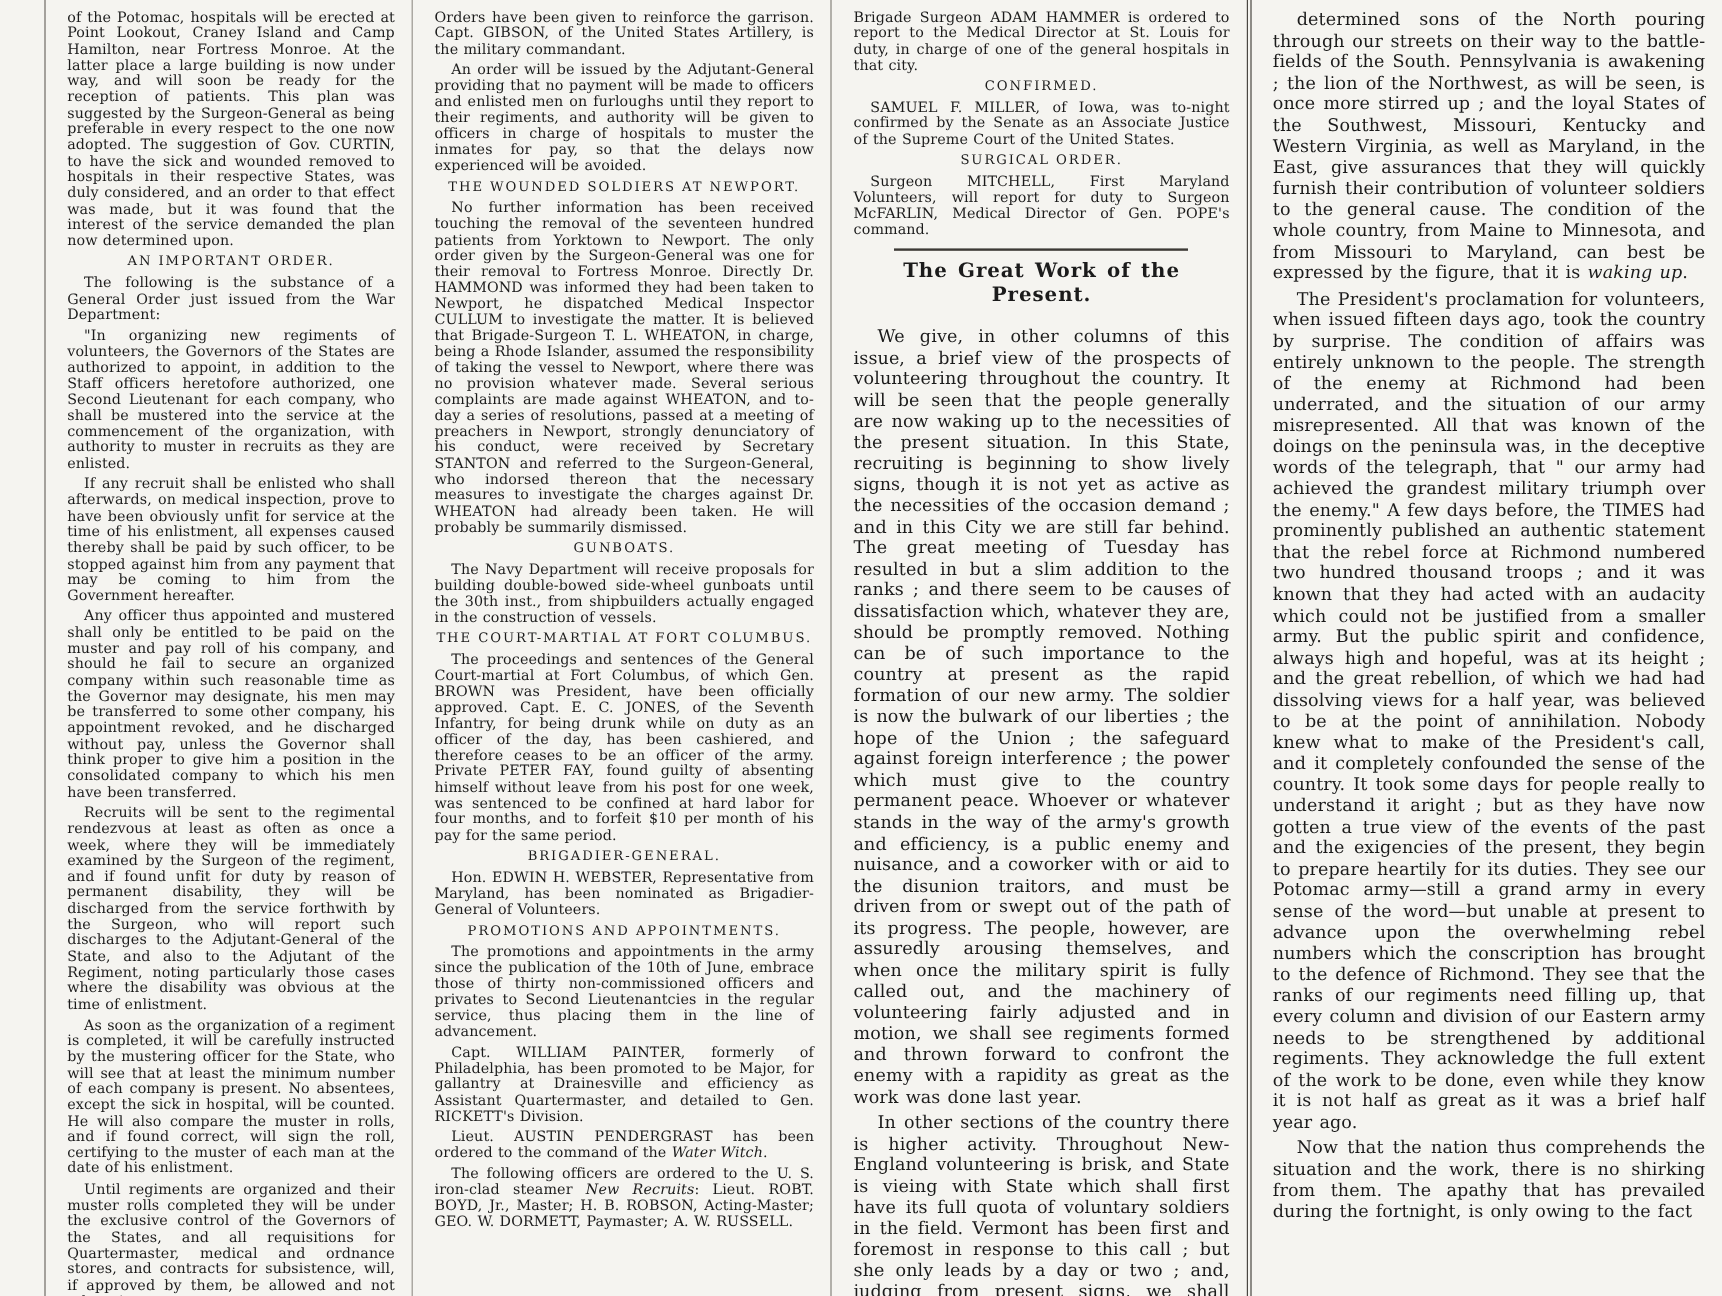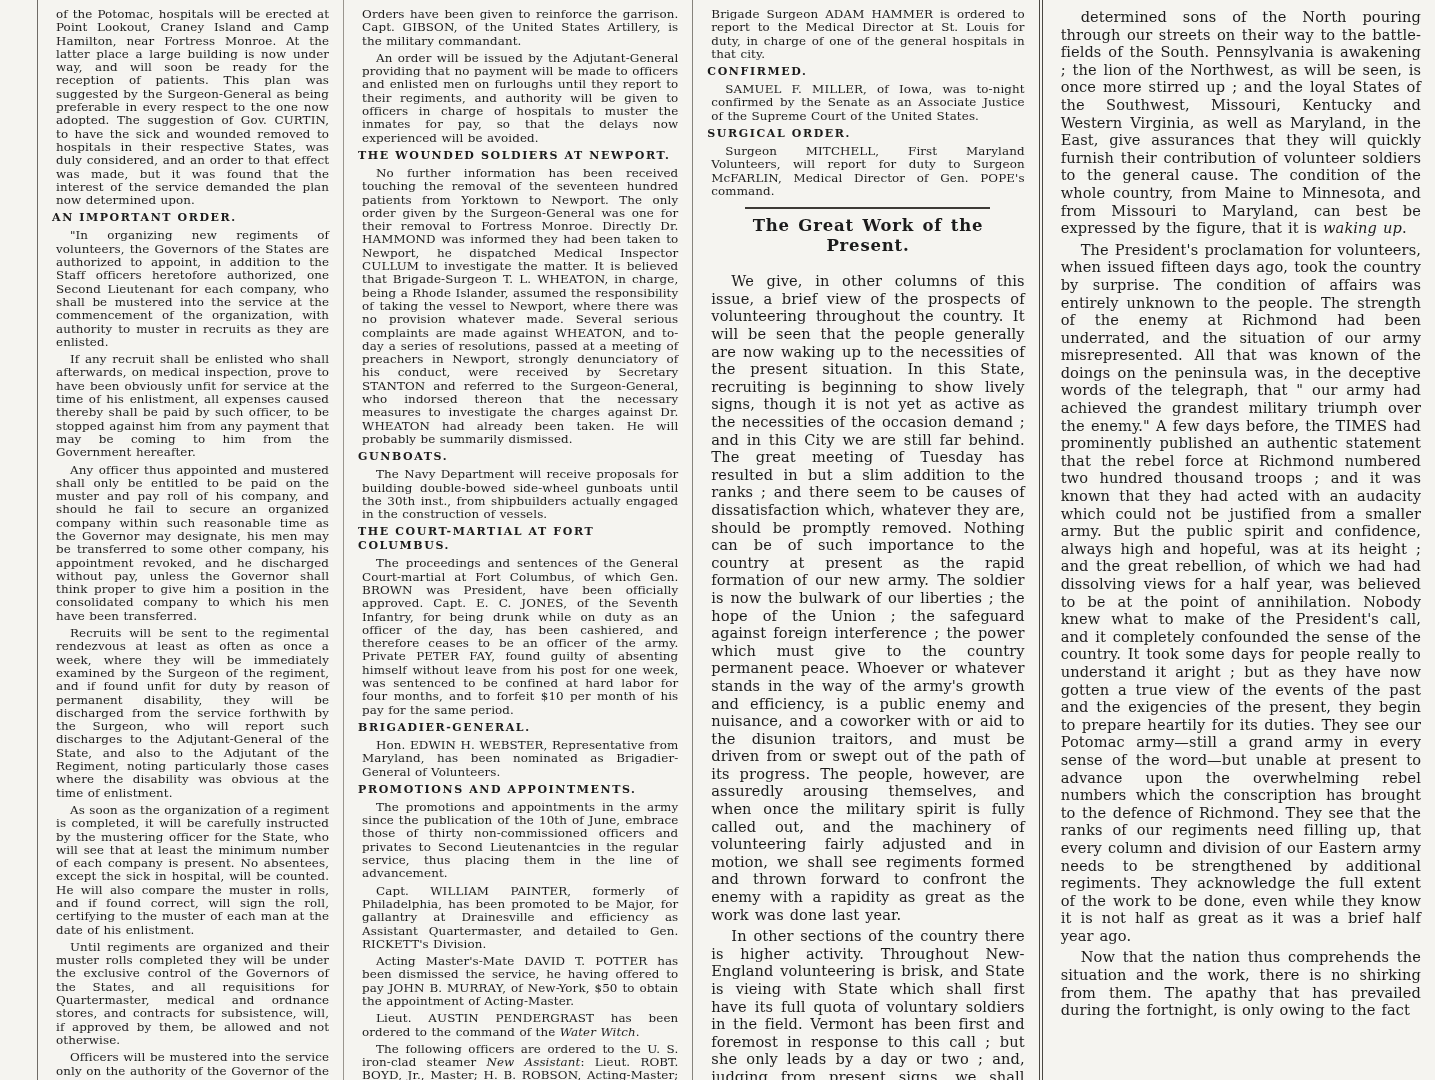--- a/index.html
+++ b/index.html
@@ -39,22 +39,23 @@
   }
   .para.cont{text-indent:0;}
   .para.lg{
     font-size:14.6px;
     line-height:17.6px;
     text-indent:20px;
     word-spacing:1.2px;
   }
   .sec-head{
     margin:3px 0 2px;
+    text-align:center;
     font-size:11px;
-    font-weight:bold;
+    font-weight:normal;
     letter-spacing:1.6px;
     line-height:14px;
   }
   .article-title{
     margin:7px 0 16px;
     text-align:center;
     font-size:16.5px;
     font-weight:bold;
     letter-spacing:.8px;
     line-height:20px;
@@ -68,20 +69,21 @@
     height:0;
   }
 </style>
 </head>
 <body>
 
 <div class="page">
   <div class="col col-1">
       <p class="para cont">of the Potomac, hospitals will be erected at Point Lookout, Craney Island and Camp Hamilton, near Fortress Monroe. At the latter place a large building is now under way, and will soon be ready for the reception of patients. This plan was suggested by the Surgeon-General as being preferable in every respect to the one now adopted. The suggestion of Gov. CURTIN, to have the sick and wounded removed to hospitals in their respective States, was duly considered, and an order to that effect was made, but it was found that the interest of the service demanded the plan now determined upon.</p>
       <h3 class="sec-head">AN IMPORTANT ORDER.</h3>
+      <p class="para">The following is the substance of a General Order just issued from the War Department:</p>
       <p class="para">"In organizing new regiments of volunteers, the Governors of the States are authorized to appoint, in addition to the Staff officers heretofore authorized, one Second Lieutenant for each company, who shall be mustered into the service at the commencement of the organization, with authority to muster in recruits as they are enlisted.</p>
       <p class="para">If any recruit shall be enlisted who shall afterwards, on medical inspection, prove to have been obviously unfit for service at the time of his enlistment, all expenses caused thereby shall be paid by such officer, to be stopped against him from any payment that may be coming to him from the Government hereafter.</p>
       <p class="para">Any officer thus appointed and mustered shall only be entitled to be paid on the muster and pay roll of his company, and should he fail to secure an organized company within such reasonable time as the Governor may designate, his men may be transferred to some other company, his appointment revoked, and he discharged without pay, unless the Governor shall think proper to give him a position in the consolidated company to which his men have been transferred.</p>
       <p class="para">Recruits will be sent to the regimental rendezvous at least as often as once a week, where they will be immediately examined by the Surgeon of the regiment, and if found unfit for duty by reason of permanent disability, they will be discharged from the service forthwith by the Surgeon, who will report such discharges to the Adjutant-General of the State, and also to the Adjutant of the Regiment, noting particularly those cases where the disability was obvious at the time of enlistment.</p>
       <p class="para">As soon as the organization of a regiment is completed, it will be carefully instructed by the mustering officer for the State, who will see that at least the minimum number of each company is present. No absentees, except the sick in hospital, will be counted. He will also compare the muster in rolls, and if found correct, will sign the roll, certifying to the muster of each man at the date of his enlistment.</p>
       <p class="para">Until regiments are organized and their muster rolls completed they will be under the exclusive control of the Governors of the States, and all requisitions for Quartermaster, medical and ordnance stores, and contracts for subsistence, will, if approved by them, be allowed and not otherwise.</p>
       <p class="para">Officers will be mustered into the service only on the authority of the Governor of the State to which their regiments belong.</p>
       <p class="para">Where it is desired by the Governors of the States, the United States officers of the Quartermaster, Medical and Ordnance Departments, may turn over stores to the State authorities, to be issued by them in accordance with the regulations, and accounted for to the proper Bureau of the War Department.</p>
     </div>
   <div class="col col-2">
@@ -91,23 +93,22 @@
       <p class="para">No further information has been received touching the removal of the seventeen hundred patients from Yorktown to Newport. The only order given by the Surgeon-General was one for their removal to Fortress Monroe. Directly Dr. HAMMOND was informed they had been taken to Newport, he dispatched Medical Inspector CULLUM to investigate the matter. It is believed that Brigade-Surgeon T. L. WHEATON, in charge, being a Rhode Islander, assumed the responsibility of taking the vessel to Newport, where there was no provision whatever made. Several serious complaints are made against WHEATON, and to-day a series of resolutions, passed at a meeting of preachers in Newport, strongly denunciatory of his conduct, were received by Secretary STANTON and referred to the Surgeon-General, who indorsed thereon that the necessary measures to investigate the charges against Dr. WHEATON had already been taken. He will probably be summarily dismissed.</p>
       <h3 class="sec-head">GUNBOATS.</h3>
       <p class="para">The Navy Department will receive proposals for building double-bowed side-wheel gunboats until the 30th inst., from shipbuilders actually engaged in the construction of vessels.</p>
       <h3 class="sec-head">THE COURT-MARTIAL AT FORT COLUMBUS.</h3>
       <p class="para">The proceedings and sentences of the General Court-martial at Fort Columbus, of which Gen. BROWN was President, have been officially approved. Capt. E. C. JONES, of the Seventh Infantry, for being drunk while on duty as an officer of the day, has been cashiered, and therefore ceases to be an officer of the army. Private PETER FAY, found guilty of absenting himself without leave from his post for one week, was sentenced to be confined at hard labor for four months, and to forfeit $10 per month of his pay for the same period.</p>
       <h3 class="sec-head">BRIGADIER-GENERAL.</h3>
       <p class="para">Hon. EDWIN H. WEBSTER, Representative from Maryland, has been nominated as Brigadier-General of Volunteers.</p>
       <h3 class="sec-head">PROMOTIONS AND APPOINTMENTS.</h3>
       <p class="para">The promotions and appointments in the army since the publication of the 10th of June, embrace those of thirty non-commissioned officers and privates to Second Lieutenantcies in the regular service, thus placing them in the line of advancement.</p>
       <p class="para">Capt. WILLIAM PAINTER, formerly of Philadelphia, has been promoted to be Major, for gallantry at Drainesville and efficiency as Assistant Quartermaster, and detailed to Gen. RICKETT's Division.</p>
-      <p class="para">Acting Master's-Mate DAVID T. POTTER has been dismissed the service, he having offered to pay JOHN B. MURRAY, of New-York, $50 to obtain the appointment of Acting-Master.</p>
       <p class="para">Lieut. AUSTIN PENDERGRAST has been ordered to the command of the <i>Water Witch</i>.</p>
-      <p class="para">The following officers are ordered to the U. S. iron-clad steamer <i>New Assistant</i>: Lieut. ROBT. BOYD, Jr., Master; H. B. ROBSON, Acting-Master; GEO. W. DORMETT, Paymaster; A. W. RUSSELL.</p>
+      <p class="para">The following officers are ordered to the U. S. iron-clad steamer <i>New Recruits</i>: Lieut. ROBT. BOYD, Jr., Master; H. B. ROBSON, Acting-Master; GEO. W. DORMETT, Paymaster; A. W. RUSSELL.</p>
     </div>
   <div class="col col-3">
       <p class="para cont">Brigade Surgeon ADAM HAMMER is ordered to report to the Medical Director at St. Louis for duty, in charge of one of the general hospitals in that city.</p>
       <h3 class="sec-head">CONFIRMED.</h3>
       <p class="para">SAMUEL F. MILLER, of Iowa, was to-night confirmed by the Senate as an Associate Justice of the Supreme Court of the United States.</p>
       <h3 class="sec-head">SURGICAL ORDER.</h3>
       <p class="para">Surgeon MITCHELL, First Maryland Volunteers, will report for duty to Surgeon McFARLIN, Medical Director of Gen. POPE's command.</p>
       <div class="divider"></div>
       <h2 class="article-title">The Great Work of the Present.</h2>
       <p class="para lg">We give, in other columns of this issue, a brief view of the prospects of volunteering throughout the country. It will be seen that the people generally are now waking up to the necessities of the present situation. In this State, recruiting is beginning to show lively signs, though it is not yet as active as the necessities of the occasion demand ; and in this City we are still far behind. The great meeting of Tuesday has resulted in but a slim addition to the ranks ; and there seem to be causes of dissatisfaction which, whatever they are, should be promptly removed. Nothing can be of such importance to the country at present as the rapid formation of our new army. The soldier is now the bulwark of our liberties ; the hope of the Union ; the safeguard against foreign interference ; the power which must give to the country permanent peace. Whoever or whatever stands in the way of the army's growth and efficiency, is a public enemy and nuisance, and a coworker with or aid to the disunion traitors, and must be driven from or swept out of the path of its progress. The people, however, are assuredly arousing themselves, and when once the military spirit is fully called out, and the machinery of volunteering fairly adjusted and in motion, we shall see regiments formed and thrown forward to confront the enemy with a rapidity as great as the work was done last year.</p>

